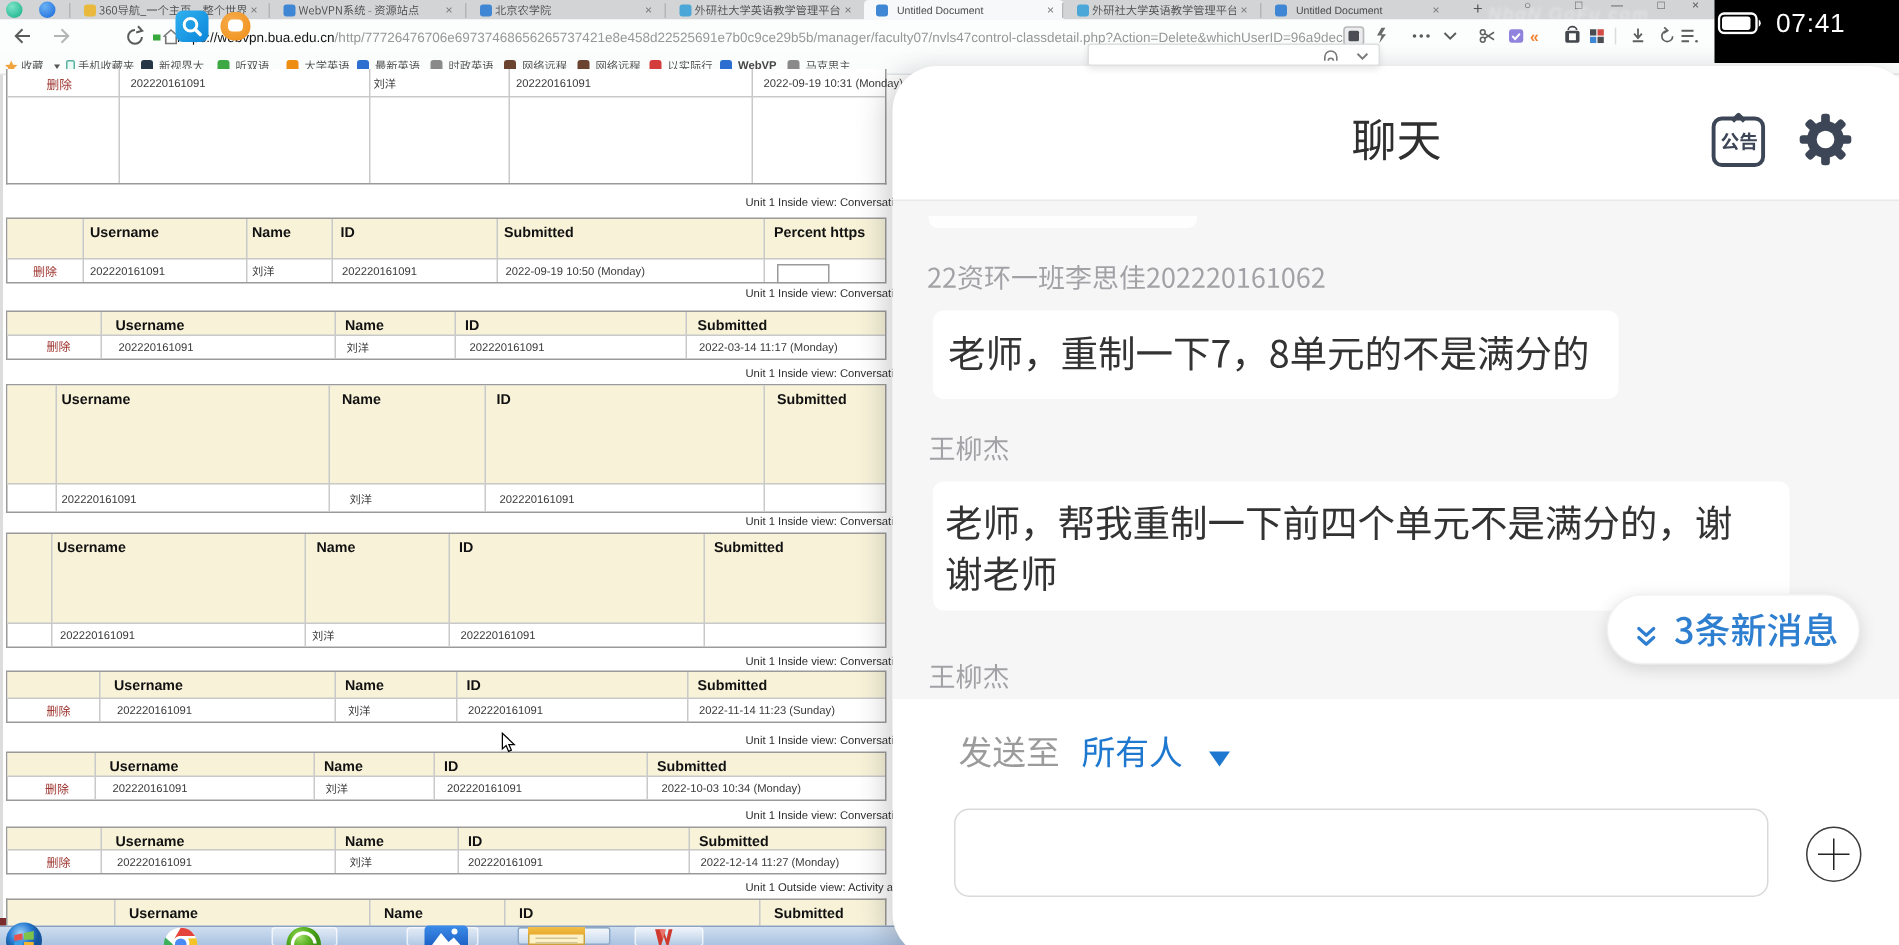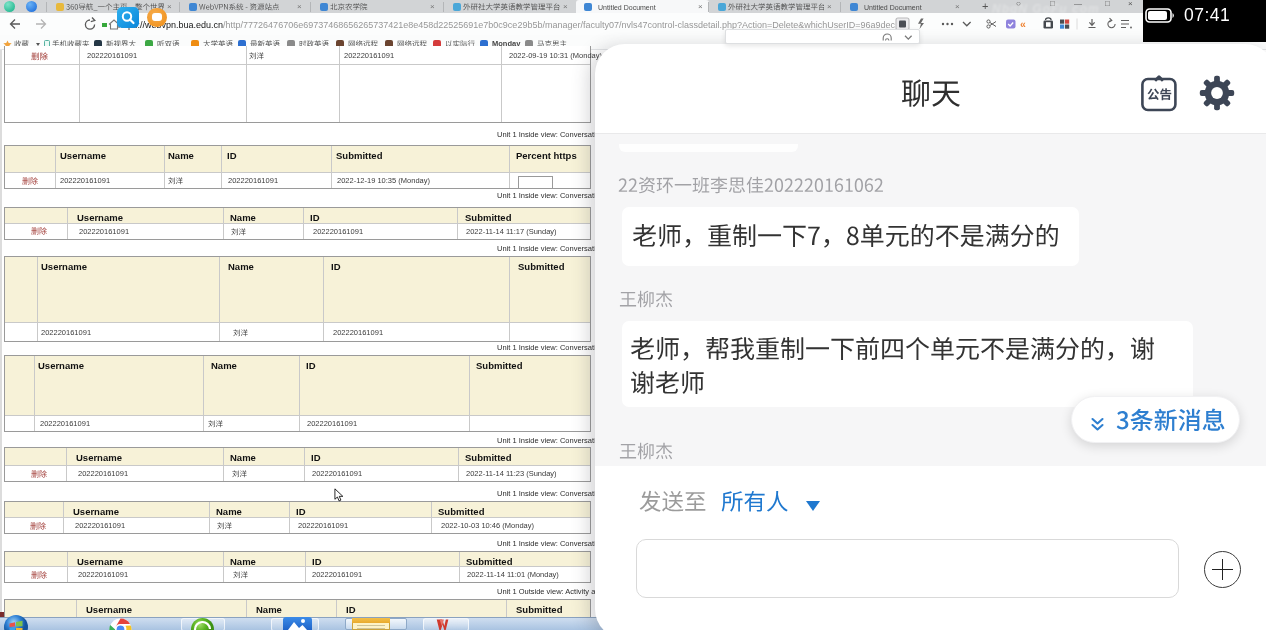--- a/index.html
+++ b/index.html
@@ -292,21 +292,21 @@
     <svg style="display:block;" class="" width="30.0" height="9.4" viewBox="0 0 30.0 9.4" xmlns="http://www.w3.org/2000/svg">
       <g transform="translate(0 6.6) scale(0.007500)" fill="#454545">
         <path transform="translate(0 0)" d="M377 -716C436 -644 501 -542 529 -477L589 -512C559 -576 494 -674 434 -747ZM765 -800C742 -351 670 -102 345 27C361 40 386 70 395 84C535 21 630 -60 695 -170C777 -89 863 10 905 76L964 32C916 -40 815 -146 726 -228C793 -371 821 -556 836 -797ZM143 -25C167 -47 202 -67 492 -204C487 -219 478 -248 474 -266L234 -155V-759H163V-168C163 -123 125 -93 105 -81C116 -68 136 -41 143 -25Z"></path>
         <path transform="translate(1000.0 0)" d="M539 -114C673 -62 807 9 888 72L929 20C847 -42 706 -113 572 -163ZM242 -559C296 -526 360 -477 389 -442L432 -490C401 -525 337 -572 282 -601ZM142 -403C199 -371 267 -320 300 -284L340 -334C307 -370 239 -417 182 -447ZM93 -721V-523H159V-658H840V-523H909V-721H565C551 -756 524 -806 498 -844L432 -823C452 -793 472 -754 487 -721ZM72 -252V-194H438C383 -93 279 -25 82 16C96 31 113 57 120 75C346 24 457 -64 514 -194H934V-252H535C564 -349 572 -466 576 -606H507C502 -462 497 -345 464 -252Z"></path>
         <path transform="translate(2000.0 0)" d="M461 -760V-697H897V-760ZM776 -326C824 -228 872 -98 888 -20L950 -42C933 -121 883 -247 834 -344ZM492 -342C465 -235 419 -128 363 -56C378 -49 406 -30 417 -21C472 -97 523 -213 553 -328ZM89 -795V78H153V-734H309C286 -667 255 -579 223 -505C300 -423 319 -354 319 -297C319 -267 313 -237 297 -226C288 -220 276 -218 264 -217C247 -215 226 -216 202 -218C213 -201 220 -175 220 -159C243 -157 270 -157 290 -159C311 -162 329 -168 343 -177C372 -197 384 -240 384 -292C384 -355 365 -428 289 -512C324 -592 363 -690 394 -771L346 -798L335 -795ZM418 -521V-458H635V-10C635 3 631 7 616 8C602 8 555 9 501 7C510 28 520 56 523 76C593 76 639 75 667 64C695 52 703 31 703 -9V-458H951V-521Z"></path>
         <path transform="translate(3000.0 0)" d="M433 -778V-713H925V-778ZM269 -839C218 -766 120 -677 37 -620C49 -607 67 -581 77 -567C165 -630 267 -727 333 -813ZM389 -502V-438H733V-11C733 6 726 11 707 11C689 13 621 13 547 10C557 30 567 57 570 76C669 76 725 75 757 65C789 54 800 33 800 -10V-438H954V-502ZM310 -625C240 -510 130 -394 26 -320C40 -307 64 -278 74 -265C113 -296 154 -334 194 -375V81H260V-448C302 -497 341 -550 373 -602Z"></path>
       </g>
     </svg>
   </div>
 <div class="abs" style="left:480px;top:40px;width:8px;height:8px;border-radius:2px;background:#2d6fd0"></div>
-<span style="position:absolute;left:492px;top:40px;font-size:7.5px;font-weight:bold;color:#454545;line-height:1;letter-spacing:0px;white-space:pre;">Monday</span>
+<span style="position:absolute;left:492px;top:40px;font-size:7.5px;font-weight:bold;color:#454545;line-height:1;letter-spacing:0px;white-space:pre;">WebVP</span>
 <div class="abs" style="left:525px;top:40px;width:8px;height:8px;border-radius:2px;background:#8a8a8a"></div>
 <div style="position:absolute;left:537px;top:40px;">
     <svg style="display:block;" class="" width="30.0" height="9.4" viewBox="0 0 30.0 9.4" xmlns="http://www.w3.org/2000/svg">
       <g transform="translate(0 6.6) scale(0.007500)" fill="#454545">
         <path transform="translate(0 0)" d="M58 -199V-135H710V-199ZM230 -633C223 -537 210 -406 197 -327H843C823 -112 801 -22 771 5C761 14 748 16 726 16C701 16 637 15 570 9C583 27 591 54 592 74C657 77 718 78 750 76C786 74 807 68 828 47C867 9 889 -94 913 -358C915 -368 916 -390 916 -390H740C756 -515 773 -670 781 -775L732 -780L720 -777H135V-711H708C700 -621 687 -492 673 -390H272C281 -463 290 -554 296 -628Z"></path>
         <path transform="translate(1000.0 0)" d="M247 -495H754V-325H247ZM463 -839V-736H70V-674H463V-556H182V-265H342C321 -120 266 -26 46 19C61 33 79 62 86 80C325 23 390 -89 414 -265H570V-29C570 48 594 69 683 69C702 69 827 69 847 69C930 69 950 32 958 -117C939 -122 910 -133 894 -145C890 -15 884 4 842 4C814 4 710 4 689 4C645 4 638 -1 638 -30V-265H823V-556H531V-674H934V-736H531V-839Z"></path>
         <path transform="translate(2000.0 0)" d="M289 -243V-38C289 37 317 57 420 57C441 57 606 57 629 57C719 57 741 24 750 -111C731 -115 704 -126 688 -138C683 -21 674 -5 624 -5C588 -5 450 -5 424 -5C366 -5 356 -10 356 -38V-243ZM380 -282C456 -241 547 -178 591 -134L638 -180C592 -225 500 -285 424 -323ZM744 -232C802 -154 861 -48 883 19L947 -9C925 -78 862 -180 803 -256ZM161 -244C140 -166 101 -66 51 -4L110 28C160 -37 197 -142 220 -223ZM147 -794V-346H845V-794ZM210 -543H464V-406H210ZM530 -543H779V-406H530ZM210 -734H464V-599H210ZM530 -734H779V-599H530Z"></path>
         <path transform="translate(3000.0 0)" d="M379 -797C441 -751 514 -684 553 -637H104V-571H464V-343H149V-277H464V-22H57V44H947V-22H535V-277H856V-343H535V-571H896V-637H570L617 -671C578 -718 498 -787 433 -833Z"></path>
       </g>
     </svg>
@@ -363,21 +363,21 @@
 <span style="position:absolute;left:55px;top:31.0px;font-size:7.5px;font-weight:normal;color:#3a3a3a;line-height:1;letter-spacing:0px;white-space:pre;">202220161091</span>
 <div style="position:absolute;left:163px;top:31.0px;">
       <svg style="display:block;" class="" width="15.0" height="9.4" viewBox="0 0 15.0 9.4" xmlns="http://www.w3.org/2000/svg">
         <g transform="translate(0 6.6) scale(0.007500)" fill="#3a3a3a">
           <path transform="translate(0 0)" d="M629 -724V-176H701V-724ZM840 -822V-17C840 0 834 6 816 6C799 7 742 7 680 6C691 27 702 59 706 80C790 80 841 78 872 66C903 54 915 32 915 -17V-822ZM236 -813C262 -769 291 -711 305 -675H47V-605H401C383 -505 359 -414 326 -332C267 -398 204 -462 145 -518L94 -473C160 -410 230 -335 294 -260C234 -141 153 -46 41 22C57 36 85 65 95 80C201 8 282 -85 344 -200C395 -135 439 -73 468 -23L526 -77C493 -133 440 -202 379 -273C421 -370 453 -480 476 -605H564V-675H307L375 -706C360 -742 329 -798 302 -840Z"></path>
           <path transform="translate(1000.0 0)" d="M88 -767C152 -732 231 -676 270 -639L317 -698C278 -734 196 -786 133 -820ZM42 -500C107 -468 190 -418 230 -384L274 -444C232 -478 148 -525 85 -554ZM63 10 130 57C182 -38 244 -162 290 -269L231 -314C180 -200 111 -69 63 10ZM795 -843C773 -786 734 -707 700 -653H524L578 -677C562 -722 521 -791 483 -841L417 -814C453 -766 490 -698 506 -653H349V-583H599V-439H380V-369H599V-223H319V-151H599V80H676V-151H960V-223H676V-369H904V-439H676V-583H936V-653H777C808 -701 841 -763 869 -818Z"></path>
         </g>
       </svg>
     </div>
 <span style="position:absolute;left:223px;top:31.0px;font-size:7.5px;font-weight:normal;color:#3a3a3a;line-height:1;letter-spacing:0px;white-space:pre;">202220161091</span>
-<span style="position:absolute;left:332px;top:31.0px;font-size:7.5px;font-weight:normal;color:#3a3a3a;line-height:1;letter-spacing:0px;white-space:pre;">2022-12-19 10:35 (Monday)</span>
+<span style="position:absolute;left:332px;top:31.0px;font-size:7.5px;font-weight:normal;color:#3a3a3a;line-height:1;letter-spacing:0px;white-space:pre;">2022-09-19 10:50 (Monday)</span>
 <div class="abs" style="left:513px;top:30.0px;width:35px;height:13px;border:1px solid #9a9a9a;background:#fff;box-sizing:border-box">
       <span style="position:absolute;left:3px;top:2.5px;font-size:14px;font-weight:normal;color:#222;line-height:1;letter-spacing:0px;white-space:pre;margin-top:32px;">100</span>
     </div>
 </div>
 <span style="position:absolute;left:497px;top:192px;font-size:7.5px;font-weight:normal;color:#2c2c2c;line-height:1;letter-spacing:0px;white-space:pre;">Unit 1 Inside view: Conversations and discussion</span>
 <div class="abs" style="left:4px;top:207px;width:587px;height:32.5px;border:1px solid #9a9a9a;background:#fff;box-sizing:border-box">
 <div class="abs" style="left:0;top:0;width:100%;height:15.5px;background:#f7f2d8;border-bottom:1px solid #c9c9c9;box-sizing:border-box"></div>
 <div class="abs" style="left:62px;top:0;width:1px;height:100%;background:#c9c9c9"></div>
 <div class="abs" style="left:218px;top:0;width:1px;height:100%;background:#c9c9c9"></div>
 <div class="abs" style="left:298px;top:0;width:1px;height:100%;background:#c9c9c9"></div>
@@ -397,21 +397,21 @@
 <span style="position:absolute;left:74px;top:19.5px;font-size:7.5px;font-weight:normal;color:#3a3a3a;line-height:1;letter-spacing:0px;white-space:pre;">202220161091</span>
 <div style="position:absolute;left:226px;top:19.5px;">
       <svg style="display:block;" class="" width="15.0" height="9.4" viewBox="0 0 15.0 9.4" xmlns="http://www.w3.org/2000/svg">
         <g transform="translate(0 6.6) scale(0.007500)" fill="#3a3a3a">
           <path transform="translate(0 0)" d="M629 -724V-176H701V-724ZM840 -822V-17C840 0 834 6 816 6C799 7 742 7 680 6C691 27 702 59 706 80C790 80 841 78 872 66C903 54 915 32 915 -17V-822ZM236 -813C262 -769 291 -711 305 -675H47V-605H401C383 -505 359 -414 326 -332C267 -398 204 -462 145 -518L94 -473C160 -410 230 -335 294 -260C234 -141 153 -46 41 22C57 36 85 65 95 80C201 8 282 -85 344 -200C395 -135 439 -73 468 -23L526 -77C493 -133 440 -202 379 -273C421 -370 453 -480 476 -605H564V-675H307L375 -706C360 -742 329 -798 302 -840Z"></path>
           <path transform="translate(1000.0 0)" d="M88 -767C152 -732 231 -676 270 -639L317 -698C278 -734 196 -786 133 -820ZM42 -500C107 -468 190 -418 230 -384L274 -444C232 -478 148 -525 85 -554ZM63 10 130 57C182 -38 244 -162 290 -269L231 -314C180 -200 111 -69 63 10ZM795 -843C773 -786 734 -707 700 -653H524L578 -677C562 -722 521 -791 483 -841L417 -814C453 -766 490 -698 506 -653H349V-583H599V-439H380V-369H599V-223H319V-151H599V80H676V-151H960V-223H676V-369H904V-439H676V-583H936V-653H777C808 -701 841 -763 869 -818Z"></path>
         </g>
       </svg>
     </div>
 <span style="position:absolute;left:308px;top:19.5px;font-size:7.5px;font-weight:normal;color:#3a3a3a;line-height:1;letter-spacing:0px;white-space:pre;">202220161091</span>
-<span style="position:absolute;left:461px;top:19.5px;font-size:7.5px;font-weight:normal;color:#3a3a3a;line-height:1;letter-spacing:0px;white-space:pre;">2022-11-14 11:17 (Sunday)</span>
+<span style="position:absolute;left:461px;top:19.5px;font-size:7.5px;font-weight:normal;color:#3a3a3a;line-height:1;letter-spacing:0px;white-space:pre;">2022-03-14 11:17 (Monday)</span>
 </div>
 <span style="position:absolute;left:497px;top:245px;font-size:7.5px;font-weight:normal;color:#2c2c2c;line-height:1;letter-spacing:0px;white-space:pre;">Unit 1 Inside view: Conversations and discussion</span>
 <div class="abs" style="left:4px;top:256px;width:587px;height:86px;border:1px solid #9a9a9a;background:#fff;box-sizing:border-box">
 <div class="abs" style="left:0;top:0;width:100%;height:66px;background:#f7f2d8;border-bottom:1px solid #c9c9c9;box-sizing:border-box"></div>
 <div class="abs" style="left:32px;top:0;width:1px;height:100%;background:#c9c9c9"></div>
 <div class="abs" style="left:214px;top:0;width:1px;height:100%;background:#c9c9c9"></div>
 <div class="abs" style="left:318px;top:0;width:1px;height:100%;background:#c9c9c9"></div>
 <div class="abs" style="left:504px;top:0;width:1px;height:100%;background:#c9c9c9"></div>
 <span style="position:absolute;left:36px;top:5px;font-size:9.5px;font-weight:bold;color:#111;line-height:1;letter-spacing:0px;white-space:pre;">Username</span>
 <span style="position:absolute;left:223px;top:5px;font-size:9.5px;font-weight:bold;color:#111;line-height:1;letter-spacing:0px;white-space:pre;">Name</span>
@@ -503,21 +503,21 @@
 <span style="position:absolute;left:70px;top:20.0px;font-size:7.5px;font-weight:normal;color:#3a3a3a;line-height:1;letter-spacing:0px;white-space:pre;">202220161091</span>
 <div style="position:absolute;left:212px;top:20.0px;">
       <svg style="display:block;" class="" width="15.0" height="9.4" viewBox="0 0 15.0 9.4" xmlns="http://www.w3.org/2000/svg">
         <g transform="translate(0 6.6) scale(0.007500)" fill="#3a3a3a">
           <path transform="translate(0 0)" d="M629 -724V-176H701V-724ZM840 -822V-17C840 0 834 6 816 6C799 7 742 7 680 6C691 27 702 59 706 80C790 80 841 78 872 66C903 54 915 32 915 -17V-822ZM236 -813C262 -769 291 -711 305 -675H47V-605H401C383 -505 359 -414 326 -332C267 -398 204 -462 145 -518L94 -473C160 -410 230 -335 294 -260C234 -141 153 -46 41 22C57 36 85 65 95 80C201 8 282 -85 344 -200C395 -135 439 -73 468 -23L526 -77C493 -133 440 -202 379 -273C421 -370 453 -480 476 -605H564V-675H307L375 -706C360 -742 329 -798 302 -840Z"></path>
           <path transform="translate(1000.0 0)" d="M88 -767C152 -732 231 -676 270 -639L317 -698C278 -734 196 -786 133 -820ZM42 -500C107 -468 190 -418 230 -384L274 -444C232 -478 148 -525 85 -554ZM63 10 130 57C182 -38 244 -162 290 -269L231 -314C180 -200 111 -69 63 10ZM795 -843C773 -786 734 -707 700 -653H524L578 -677C562 -722 521 -791 483 -841L417 -814C453 -766 490 -698 506 -653H349V-583H599V-439H380V-369H599V-223H319V-151H599V80H676V-151H960V-223H676V-369H904V-439H676V-583H936V-653H777C808 -701 841 -763 869 -818Z"></path>
         </g>
       </svg>
     </div>
 <span style="position:absolute;left:293px;top:20.0px;font-size:7.5px;font-weight:normal;color:#3a3a3a;line-height:1;letter-spacing:0px;white-space:pre;">202220161091</span>
-<span style="position:absolute;left:436px;top:20.0px;font-size:7.5px;font-weight:normal;color:#3a3a3a;line-height:1;letter-spacing:0px;white-space:pre;">2022-10-03 10:46 (Monday)</span>
+<span style="position:absolute;left:436px;top:20.0px;font-size:7.5px;font-weight:normal;color:#3a3a3a;line-height:1;letter-spacing:0px;white-space:pre;">2022-10-03 10:34 (Monday)</span>
 </div>
 <span style="position:absolute;left:497px;top:540px;font-size:7.5px;font-weight:normal;color:#2c2c2c;line-height:1;letter-spacing:0px;white-space:pre;">Unit 1 Inside view: Conversations and discussion</span>
 <div class="abs" style="left:4px;top:551px;width:587px;height:32px;border:1px solid #9a9a9a;background:#fff;box-sizing:border-box">
 <div class="abs" style="left:0;top:0;width:100%;height:15px;background:#f7f2d8;border-bottom:1px solid #c9c9c9;box-sizing:border-box"></div>
 <div class="abs" style="left:62px;top:0;width:1px;height:100%;background:#c9c9c9"></div>
 <div class="abs" style="left:218px;top:0;width:1px;height:100%;background:#c9c9c9"></div>
 <div class="abs" style="left:300px;top:0;width:1px;height:100%;background:#c9c9c9"></div>
 <div class="abs" style="left:454px;top:0;width:1px;height:100%;background:#c9c9c9"></div>
 <span style="position:absolute;left:72px;top:5px;font-size:9.5px;font-weight:bold;color:#111;line-height:1;letter-spacing:0px;white-space:pre;">Username</span>
 <span style="position:absolute;left:225px;top:5px;font-size:9.5px;font-weight:bold;color:#111;line-height:1;letter-spacing:0px;white-space:pre;">Name</span>
@@ -534,21 +534,21 @@
 <span style="position:absolute;left:73px;top:19.0px;font-size:7.5px;font-weight:normal;color:#3a3a3a;line-height:1;letter-spacing:0px;white-space:pre;">202220161091</span>
 <div style="position:absolute;left:228px;top:19.0px;">
       <svg style="display:block;" class="" width="15.0" height="9.4" viewBox="0 0 15.0 9.4" xmlns="http://www.w3.org/2000/svg">
         <g transform="translate(0 6.6) scale(0.007500)" fill="#3a3a3a">
           <path transform="translate(0 0)" d="M629 -724V-176H701V-724ZM840 -822V-17C840 0 834 6 816 6C799 7 742 7 680 6C691 27 702 59 706 80C790 80 841 78 872 66C903 54 915 32 915 -17V-822ZM236 -813C262 -769 291 -711 305 -675H47V-605H401C383 -505 359 -414 326 -332C267 -398 204 -462 145 -518L94 -473C160 -410 230 -335 294 -260C234 -141 153 -46 41 22C57 36 85 65 95 80C201 8 282 -85 344 -200C395 -135 439 -73 468 -23L526 -77C493 -133 440 -202 379 -273C421 -370 453 -480 476 -605H564V-675H307L375 -706C360 -742 329 -798 302 -840Z"></path>
           <path transform="translate(1000.0 0)" d="M88 -767C152 -732 231 -676 270 -639L317 -698C278 -734 196 -786 133 -820ZM42 -500C107 -468 190 -418 230 -384L274 -444C232 -478 148 -525 85 -554ZM63 10 130 57C182 -38 244 -162 290 -269L231 -314C180 -200 111 -69 63 10ZM795 -843C773 -786 734 -707 700 -653H524L578 -677C562 -722 521 -791 483 -841L417 -814C453 -766 490 -698 506 -653H349V-583H599V-439H380V-369H599V-223H319V-151H599V80H676V-151H960V-223H676V-369H904V-439H676V-583H936V-653H777C808 -701 841 -763 869 -818Z"></path>
         </g>
       </svg>
     </div>
 <span style="position:absolute;left:307px;top:19.0px;font-size:7.5px;font-weight:normal;color:#3a3a3a;line-height:1;letter-spacing:0px;white-space:pre;">202220161091</span>
-<span style="position:absolute;left:462px;top:19.0px;font-size:7.5px;font-weight:normal;color:#3a3a3a;line-height:1;letter-spacing:0px;white-space:pre;">2022-11-14 11:01 (Monday)</span>
+<span style="position:absolute;left:462px;top:19.0px;font-size:7.5px;font-weight:normal;color:#3a3a3a;line-height:1;letter-spacing:0px;white-space:pre;">2022-12-14 11:27 (Monday)</span>
 </div>
 <span style="position:absolute;left:497px;top:588px;font-size:7.5px;font-weight:normal;color:#2c2c2c;line-height:1;letter-spacing:0px;white-space:pre;">Unit 1 Outside view: Activity and discussion</span>
 <div class="abs" style="left:4px;top:599px;width:587px;height:18px;border:1px solid #9a9a9a;border-bottom:none;background:#f7f2d8;box-sizing:border-box">
 <div class="abs" style="left:71px;top:0;width:1px;height:100%;background:#c9c9c9"></div>
 <div class="abs" style="left:241px;top:0;width:1px;height:100%;background:#c9c9c9"></div>
 <div class="abs" style="left:331px;top:0;width:1px;height:100%;background:#c9c9c9"></div>
 <div class="abs" style="left:501px;top:0;width:1px;height:100%;background:#c9c9c9"></div>
 <span style="position:absolute;left:81px;top:5px;font-size:9.5px;font-weight:bold;color:#111;line-height:1;letter-spacing:0px;white-space:pre;">Username</span>
 <span style="position:absolute;left:251px;top:5px;font-size:9.5px;font-weight:bold;color:#111;line-height:1;letter-spacing:0px;white-space:pre;">Name</span>
 <span style="position:absolute;left:341px;top:5px;font-size:9.5px;font-weight:bold;color:#111;line-height:1;letter-spacing:0px;white-space:pre;">ID</span>

